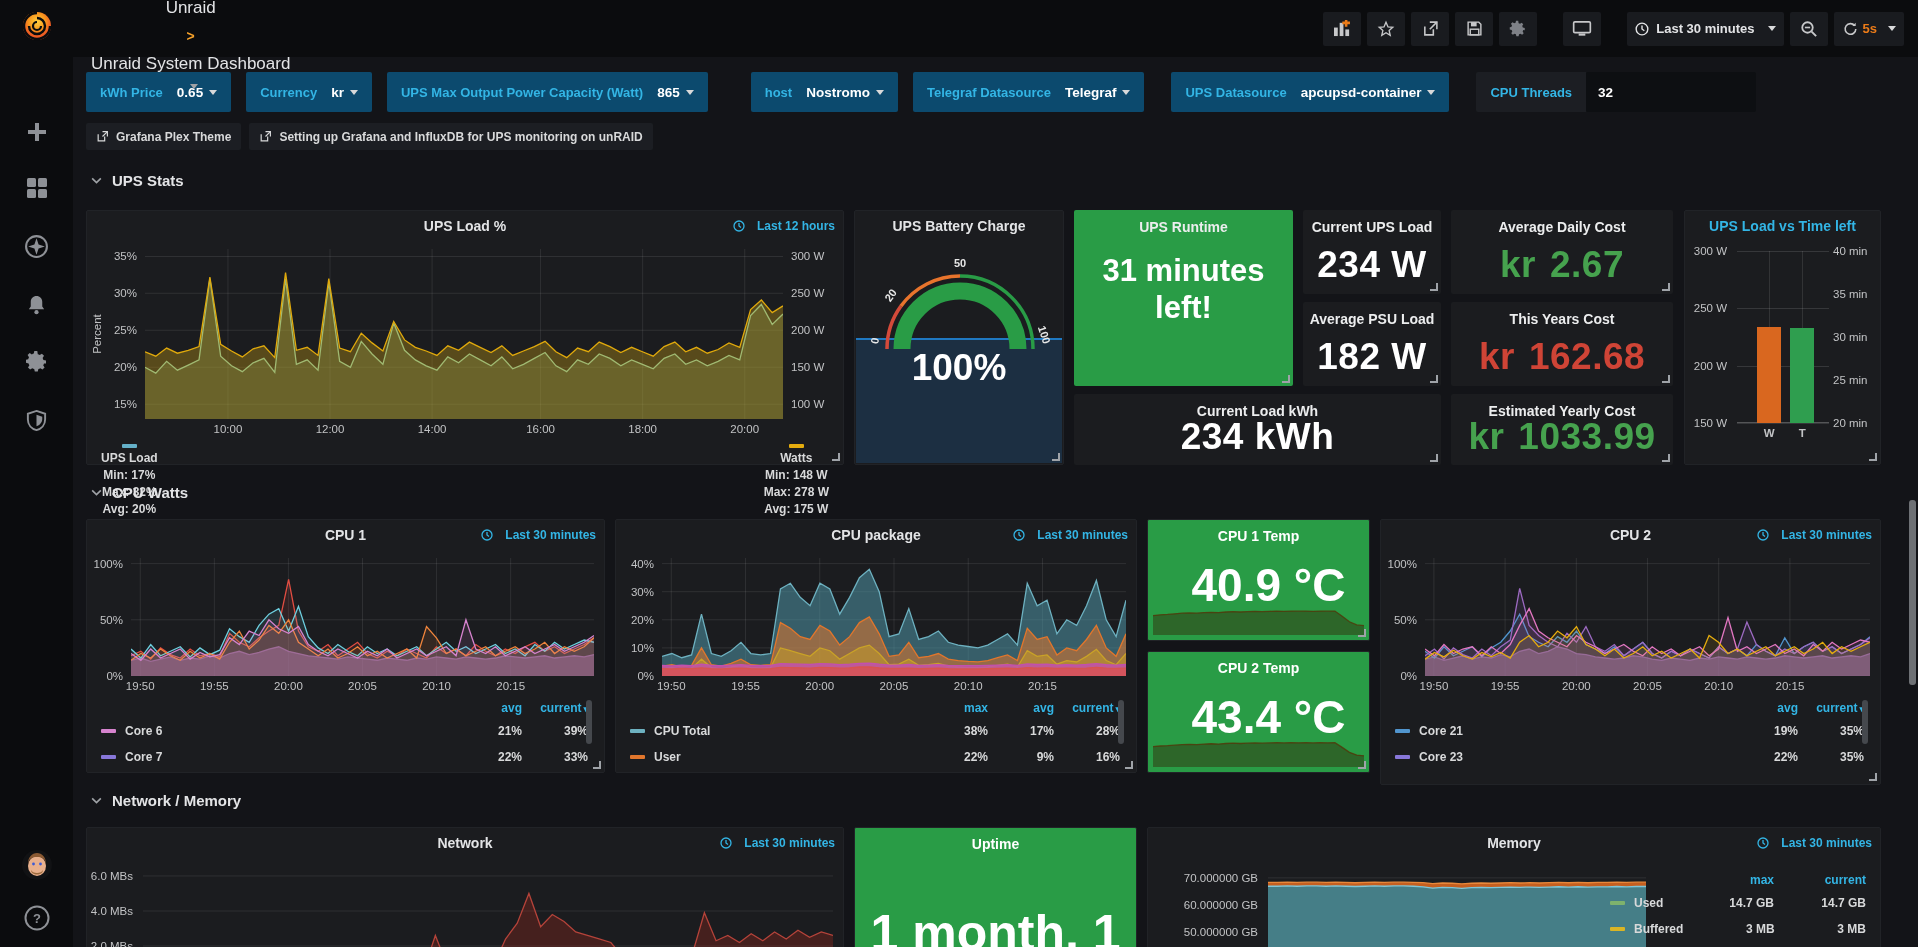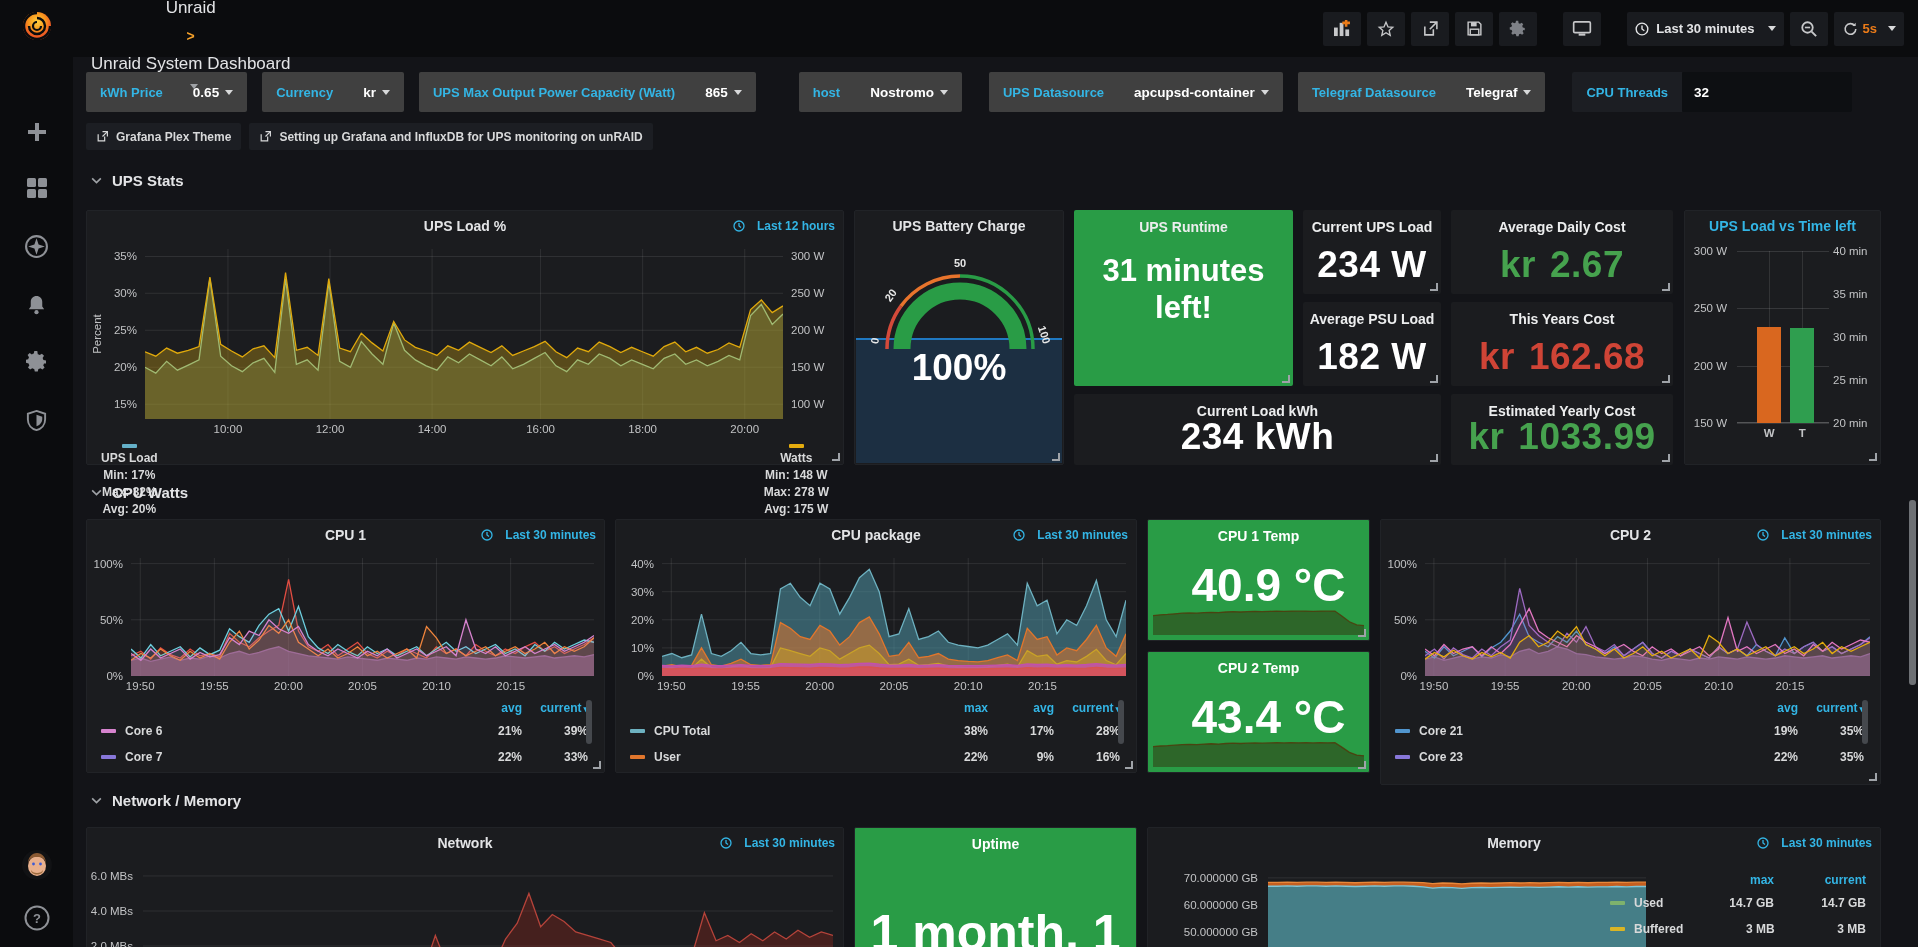--- a/index.html
+++ b/index.html
@@ -16,21 +16,21 @@
   .crumb-app,.crumb-dash{font-size:17px;font-weight:500;color:#e3e4e6;cursor:pointer;}
   .crumb-sep{color:#f7a22a;font-size:14px;font-weight:700;}
   .caret{display:inline-block;width:0;height:0;border-left:4px solid transparent;border-right:4px solid transparent;border-top:5px solid #9fa2a6;margin-left:6px;vertical-align:middle;}
   .nav-right{margin-left:auto;display:flex;align-items:center;gap:6px;margin-right:14px;}
   .nav-btn{height:34px;min-width:38px;background:#191b1f;border-radius:2px;display:flex;align-items:center;justify-content:center;color:#c7c8ca;cursor:pointer;padding:0 8px;}
   .nav-gap{width:14px;}
   .timepick{gap:7px;font-size:13px;font-weight:600;color:#e3e4e6;}
   .refresh-int{gap:5px;font-size:13px;font-weight:700;color:#eb7b18;}
   
   .varrow{position:absolute;left:86px;top:72px;right:20px;display:flex;gap:15px;}
-  .pill{height:40px;background:#404040;border-radius:2px;display:flex;align-items:center;padding:0 14px;gap:30px;cursor:pointer;}
+  .pill{height:40px;background:#0c4a6e;border-radius:2px;display:flex;align-items:center;padding:0 14px;gap:14px;cursor:pointer;}
   .pill-label{color:#33b5e5;font-size:13px;font-weight:700;white-space:nowrap;}
   .pill-value{color:#fff;font-size:13.5px;font-weight:700;white-space:nowrap;display:flex;align-items:center;}
   .pill-input{background:#0d0f12;height:40px;min-width:170px;border-radius:2px;display:flex;align-items:center;padding:0 12px;color:#fff;font-size:13.5px;font-weight:600;}
   .caret-w{border-top-color:#d8d9da;}
   
   .linkrow{position:absolute;left:86px;top:123px;display:flex;gap:8px;}
   .dlink{height:27px;background:#1c1e23;border-radius:2px;display:flex;align-items:center;gap:7px;padding:0 10px;font-size:12px;font-weight:700;color:#d8d9da;cursor:pointer;}
   
   .section-head{position:absolute;display:flex;align-items:center;gap:9px;color:#e3e4e6;font-size:15px;font-weight:700;cursor:pointer;}
   .section-head svg{color:#9fa2a6;}
@@ -272,31 +272,31 @@
           <span class="caret caret-w"></span>
         </span>
     </div>
     <div class="pill" style="margin-left:28px;">
       <span class="pill-label">host</span>
       <span class="pill-value">
           <span>Nostromo</span>
           <span class="caret caret-w"></span>
         </span>
     </div>
+    <div class="pill">
+      <span class="pill-label">Telegraf Datasource</span>
+      <span class="pill-value">
+          <span>Telegraf</span>
+          <span class="caret caret-w"></span>
+        </span>
+    </div>
     <div class="pill" style="margin-left:12px;">
       <span class="pill-label">UPS Datasource</span>
       <span class="pill-value">
           <span>apcupsd-container</span>
-          <span class="caret caret-w"></span>
-        </span>
-    </div>
-    <div class="pill">
-      <span class="pill-label">Telegraf Datasource</span>
-      <span class="pill-value">
-          <span>Telegraf</span>
           <span class="caret caret-w"></span>
         </span>
     </div>
     <div class="pill" style="margin-left:12px;background:transparent;padding:0;gap:0;">
       <span class="pill-label" style="background:#1c1e23;height:40px;display:flex;align-items:center;padding:0 14px;border-radius:2px 0 0 2px;">CPU Threads</span>
       <span class="pill-input">32</span>
     </div>
   </div>
 
   <div class="linkrow">

